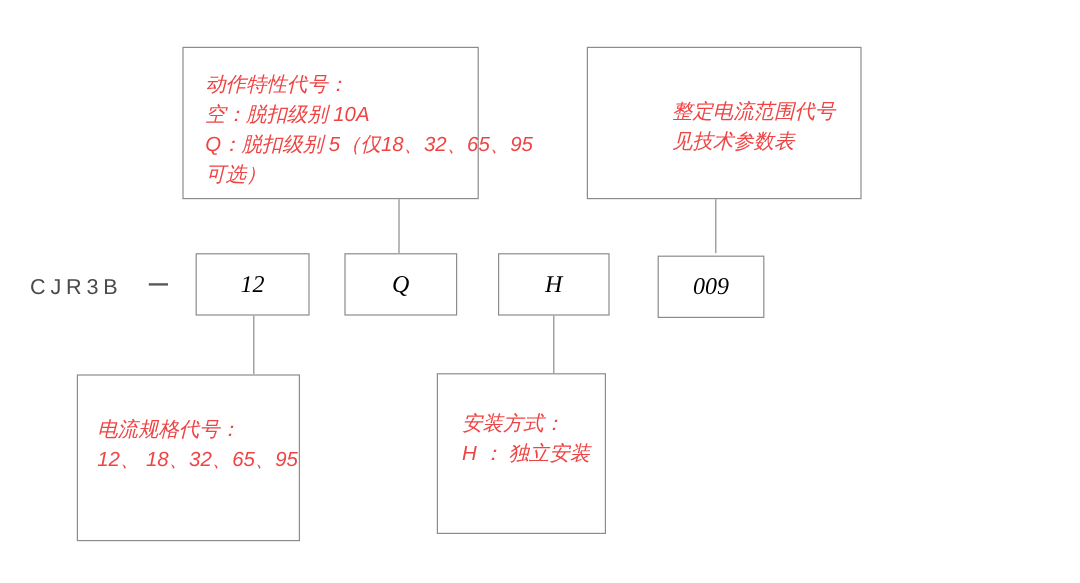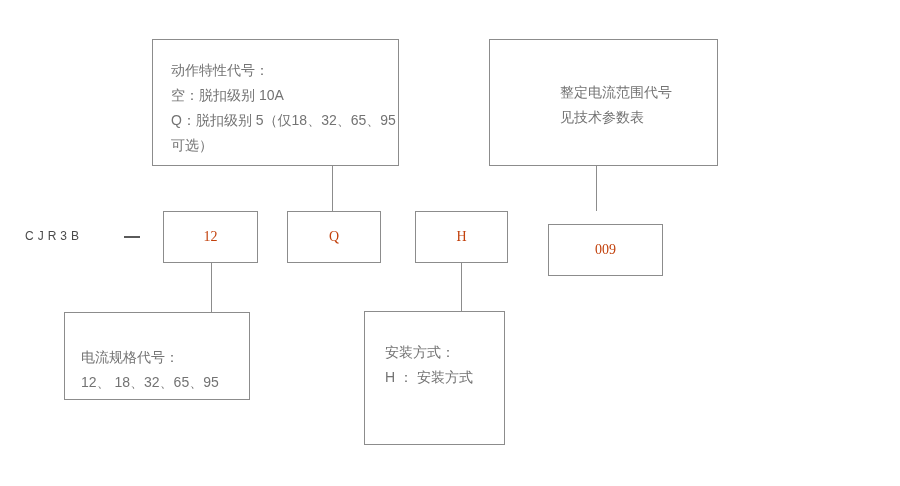--- a/index.html
+++ b/index.html
@@ -25,38 +25,40 @@
   .desc-box {
     padding: 0;
   }
   .desc-inner {
     position: absolute;
     left: 18px;
     top: 0;
     right: 8px;
   }
   .desc-line {
-    font-size: 14px;
+    font-size: 17px;
     line-height: 25px;
     white-space: nowrap;
-    color: #737373;
+    color: #ef4444;
+    font-style: italic;
   }
   .code-box {
     display: flex;
     align-items: center;
     justify-content: center;
   }
   .code-label {
-    font-size: 14px;
-    color: #c2410c;
+    font-size: 20px;
+    color: #000000;
     font-family: "Liberation Serif", "DejaVu Serif", serif;
+    font-style: italic;
   }
   .prefix {
     position: absolute;
-    font-size: 12px;
+    font-size: 18px;
     letter-spacing: 4px;
     color: #4a4a4a;
     white-space: nowrap;
   }
   .dash {
     position: absolute;
     background: #5a5a5a;
   }
   .line-v {
     position: absolute;
@@ -98,35 +100,35 @@
   </div>
 
   <div class="box code-box" style="left:287px; top:211px; width:94px; height:52px;">
     <span class="code-label">Q</span>
   </div>
 
   <div class="box code-box" style="left:415px; top:211px; width:93px; height:52px;">
     <span class="code-label">H</span>
   </div>
 
-  <div class="box code-box" style="left:548px; top:224px; width:115px; height:52px;">
+  <div class="box code-box" style="left:548px; top:213px; width:89px; height:52px;">
     <span class="code-label">009</span>
   </div>
 
   <div class="line-v" style="left:211px; top:263px; height:49px;"></div>
 
   <div class="line-v" style="left:461px; top:263px; height:48px;"></div>
 
-  <div class="box desc-box" style="left:64px; top:312px; width:186px; height:88px;">
+  <div class="box desc-box" style="left:64px; top:312px; width:186px; height:139px;">
     <div class="desc-inner" style="top:32px; left:16px;">
       <div class="desc-line">电流规格代号：</div>
       <div class="desc-line">12、 18、32、65、95</div>
     </div>
   </div>
 
   <div class="box desc-box" style="left:364px; top:311px; width:141px; height:134px;">
     <div class="desc-inner" style="top:28px; left:20px;">
       <div class="desc-line">安装方式：</div>
-      <div class="desc-line">H ： 安装方式</div>
+      <div class="desc-line">H ： 独立安装</div>
     </div>
   </div>
 
 </div>
 
 </body></html>

